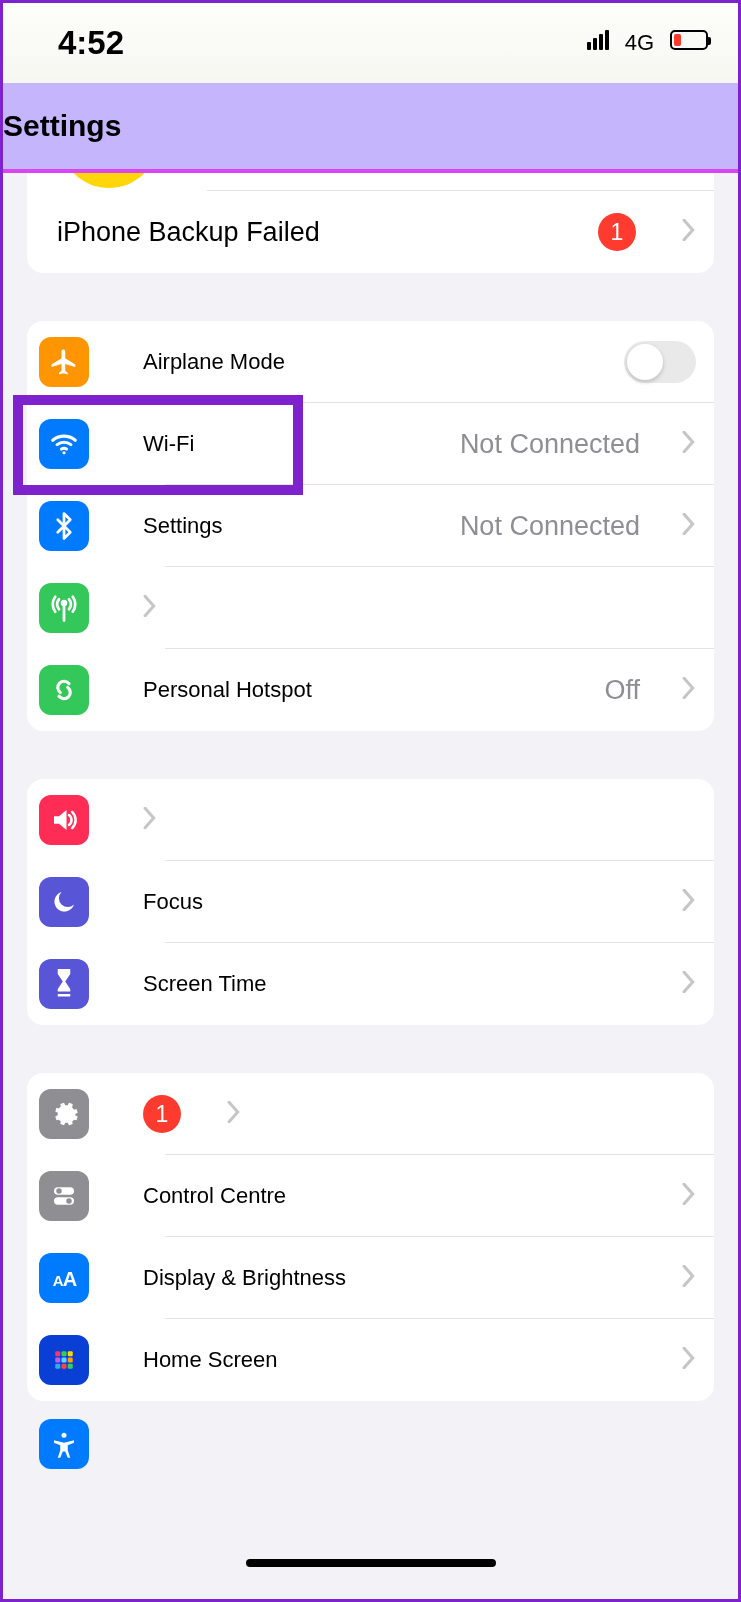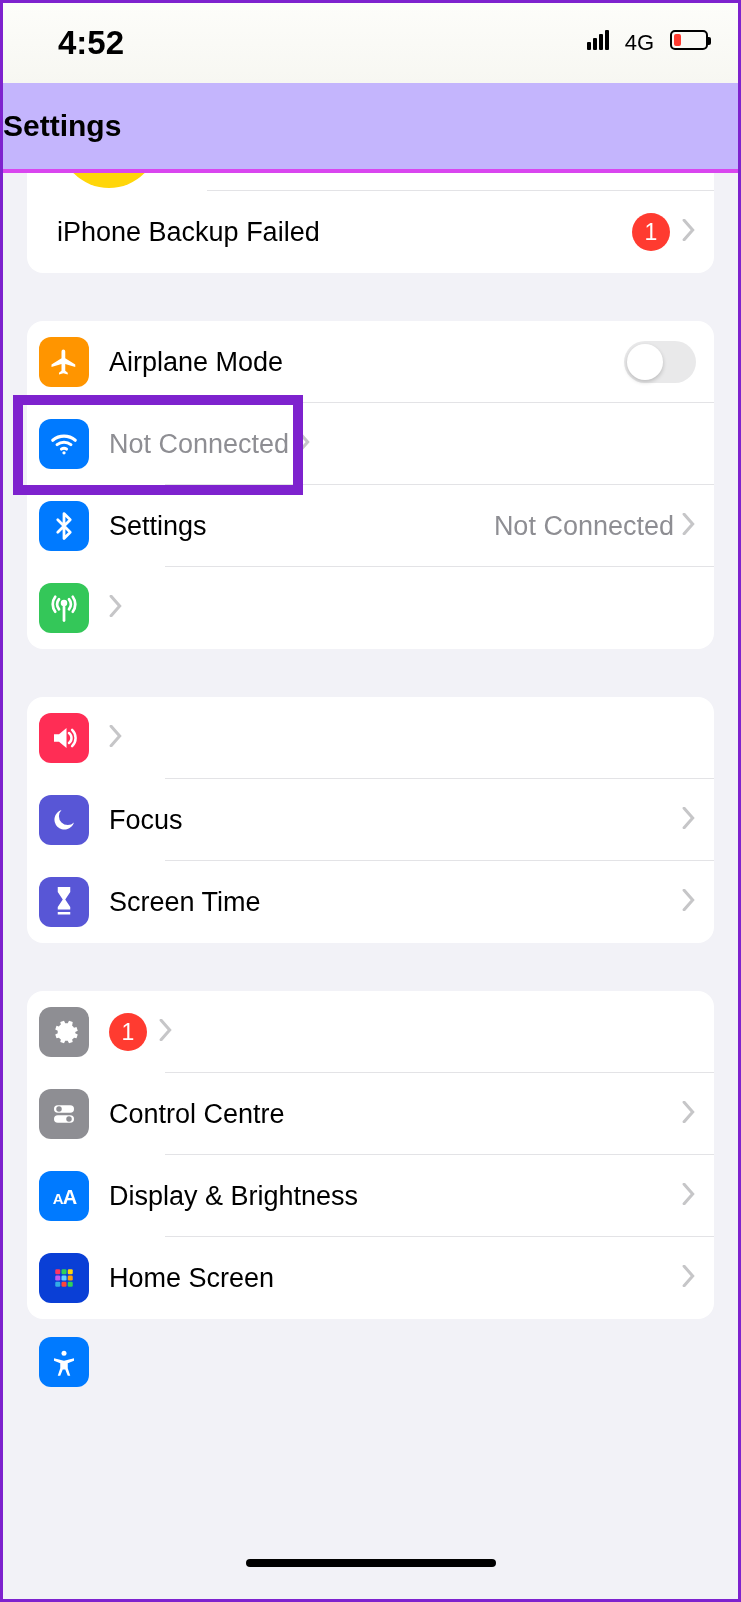--- a/index.html
+++ b/index.html
@@ -60,40 +60,41 @@
     overflow: visible;
     position: relative;
   }
 
   .row {
     display: flex;
     align-items: center;
     min-height: 82px;
     padding: 0 18px 0 12px;
     position: relative;
+    gap: 34px;
   }
   .row-sep {
     position: absolute;
     left: 138px; right: 0; bottom: 0;
     height: 1px;
     background: #e3e3e6;
   }
   .row:last-child .row-sep { display: none; }
 
   .icon-box {
     width: 50px; height: 50px;
     border-radius: 12px;
     display: flex; align-items: center; justify-content: center;
     margin-right: 20px;
     flex-shrink: 0;
     color: #fff;
   }
   .icon-box svg { width: 30px; height: 30px; }
   .label {
-    font-size: 27px;
+    font-size: 22px;
     flex: 1;
     color: #000;
   }
   .detail {
     font-size: 27px;
     color: #8e8e93;
     margin-right: 8px;
   }
   .chevron {
     color: #c6c6c8;
@@ -225,20 +226,21 @@
 
     <div class="row">
       <div class="icon-box" style="background:#007aff">
         <svg viewBox="0 0 24 24" fill="none" stroke="currentColor" stroke-width="2.5" stroke-linecap="round">
             <path d="M3 9a14 14 0 0 1 18 0"></path>
             <path d="M6.5 12.5a9 9 0 0 1 11 0"></path>
             <path d="M10 16a4 4 0 0 1 4 0"></path>
             <circle cx="12" cy="19" r="1.3" fill="currentColor" stroke="none"></circle>
           </svg>
       </div>
+      <div class="label">Wi-Fi</div>
       <div class="detail">Not Connected</div>
       <span class="chevron">
         <svg viewBox="0 0 10 18">
             <path d="M1 1l7 8-7 8" stroke="currentColor" stroke-width="2.5" fill="none" stroke-linecap="round"></path>
           </svg>
       </span>
       <div class="row-sep"></div>
     </div>
 
     <div class="row">
@@ -269,20 +271,36 @@
           </svg>
       </div>
       <span class="chevron">
         <svg viewBox="0 0 10 18">
             <path d="M1 1l7 8-7 8" stroke="currentColor" stroke-width="2.5" fill="none" stroke-linecap="round"></path>
           </svg>
       </span>
       <div class="row-sep"></div>
     </div>
 
+    <div class="row">
+      <div class="icon-box" style="background:#34c759">
+        <svg viewBox="0 0 24 24" fill="none" stroke="currentColor" stroke-width="2.5" stroke-linecap="round">
+            <path d="M9 14a5 5 0 1 1 7-7"></path>
+            <path d="M15 10a5 5 0 1 1-7 7"></path>
+          </svg>
+      </div>
+      <div class="label">Personal Hotspot</div>
+      <div class="detail">Off</div>
+      <span class="chevron">
+        <svg viewBox="0 0 10 18">
+            <path d="M1 1l7 8-7 8" stroke="currentColor" stroke-width="2.5" fill="none" stroke-linecap="round"></path>
+          </svg>
+      </span>
+
+    </div>
   </div>
 
   <div class="group">
 
     <div class="row">
       <div class="icon-box" style="background:#ff2d55">
         <svg viewBox="0 0 24 24" fill="currentColor">
             <path d="M4 9v6h4l6 5V4L8 9H4z"></path>
             <path d="M16 8a5 5 0 0 1 0 8M18.5 5.5a9 9 0 0 1 0 13" stroke="#fff" stroke-width="2" fill="none" stroke-linecap="round"></path>
           </svg>

